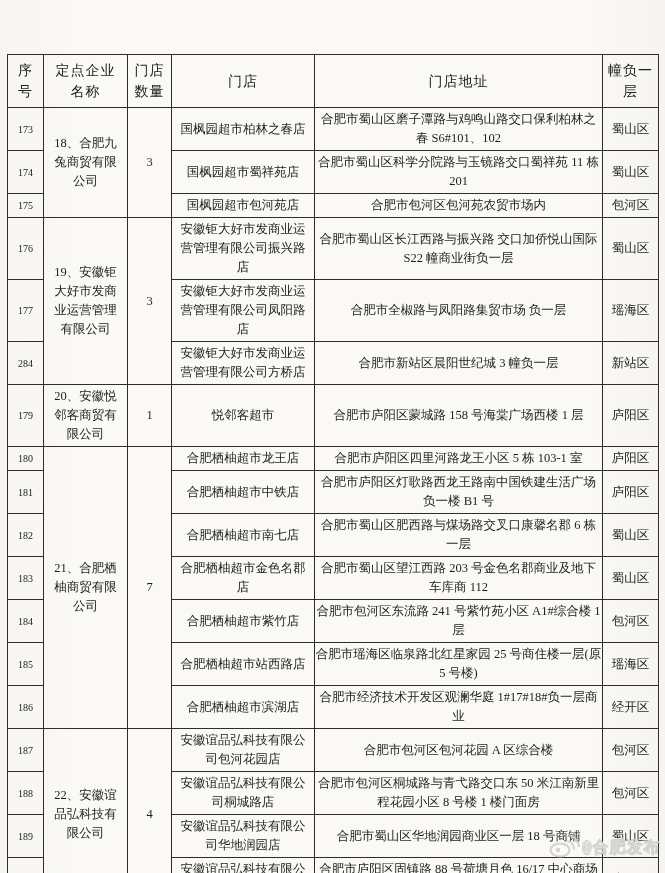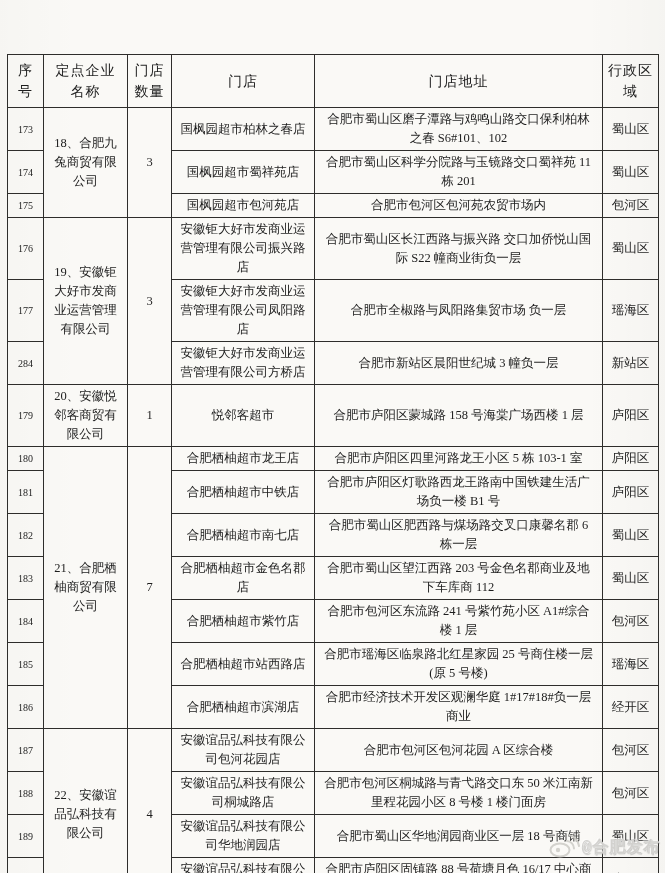--- a/index.html
+++ b/index.html
@@ -45,21 +45,21 @@
     word-break: break-all;
   }
   .stores thead th {
     height: 48px;
     font-size: 14px;
     line-height: 21px;
     letter-spacing: 1px;
   }
   .stores td.cell-no { font-size: 10px; letter-spacing: 0; }
   .stores td.cell-ent { padding: 2px 6px; }
-  .stores td.cell-addr { padding: 2px 8px; }
+  .stores td.cell-addr { padding: 2px 0; }
 
   .watermark {
     position: absolute;
     top: 831px;
     right: 5px;
     display: flex;
     align-items: center;
     gap: 1px;
     pointer-events: none;
   }
@@ -90,21 +90,21 @@
         <col class="c-addr">
         <col class="c-region">
     </colgroup>
     <thead>
       <tr id="header-row">
           <th>序号</th>
           <th>定点企业名称</th>
           <th>门店数量</th>
           <th>门店</th>
           <th>门店地址</th>
-          <th>行政区域</th>
+          <th>幢负一层</th>
         </tr>
     </thead>
     <tbody id="table-body">
         <tr>
           <td class="cell-no">173</td>
           <td class="cell-ent" rowspan="3">18、合肥九兔商贸有限公司</td>
           <td class="cell-cnt" rowspan="3">3</td>
           <td class="cell-store">国枫园超市柏林之春店</td>
           <td class="cell-addr">合肥市蜀山区磨子潭路与鸡鸣山路交口保利柏林之春 S6#101、102</td>
           <td class="cell-region">蜀山区</td>

